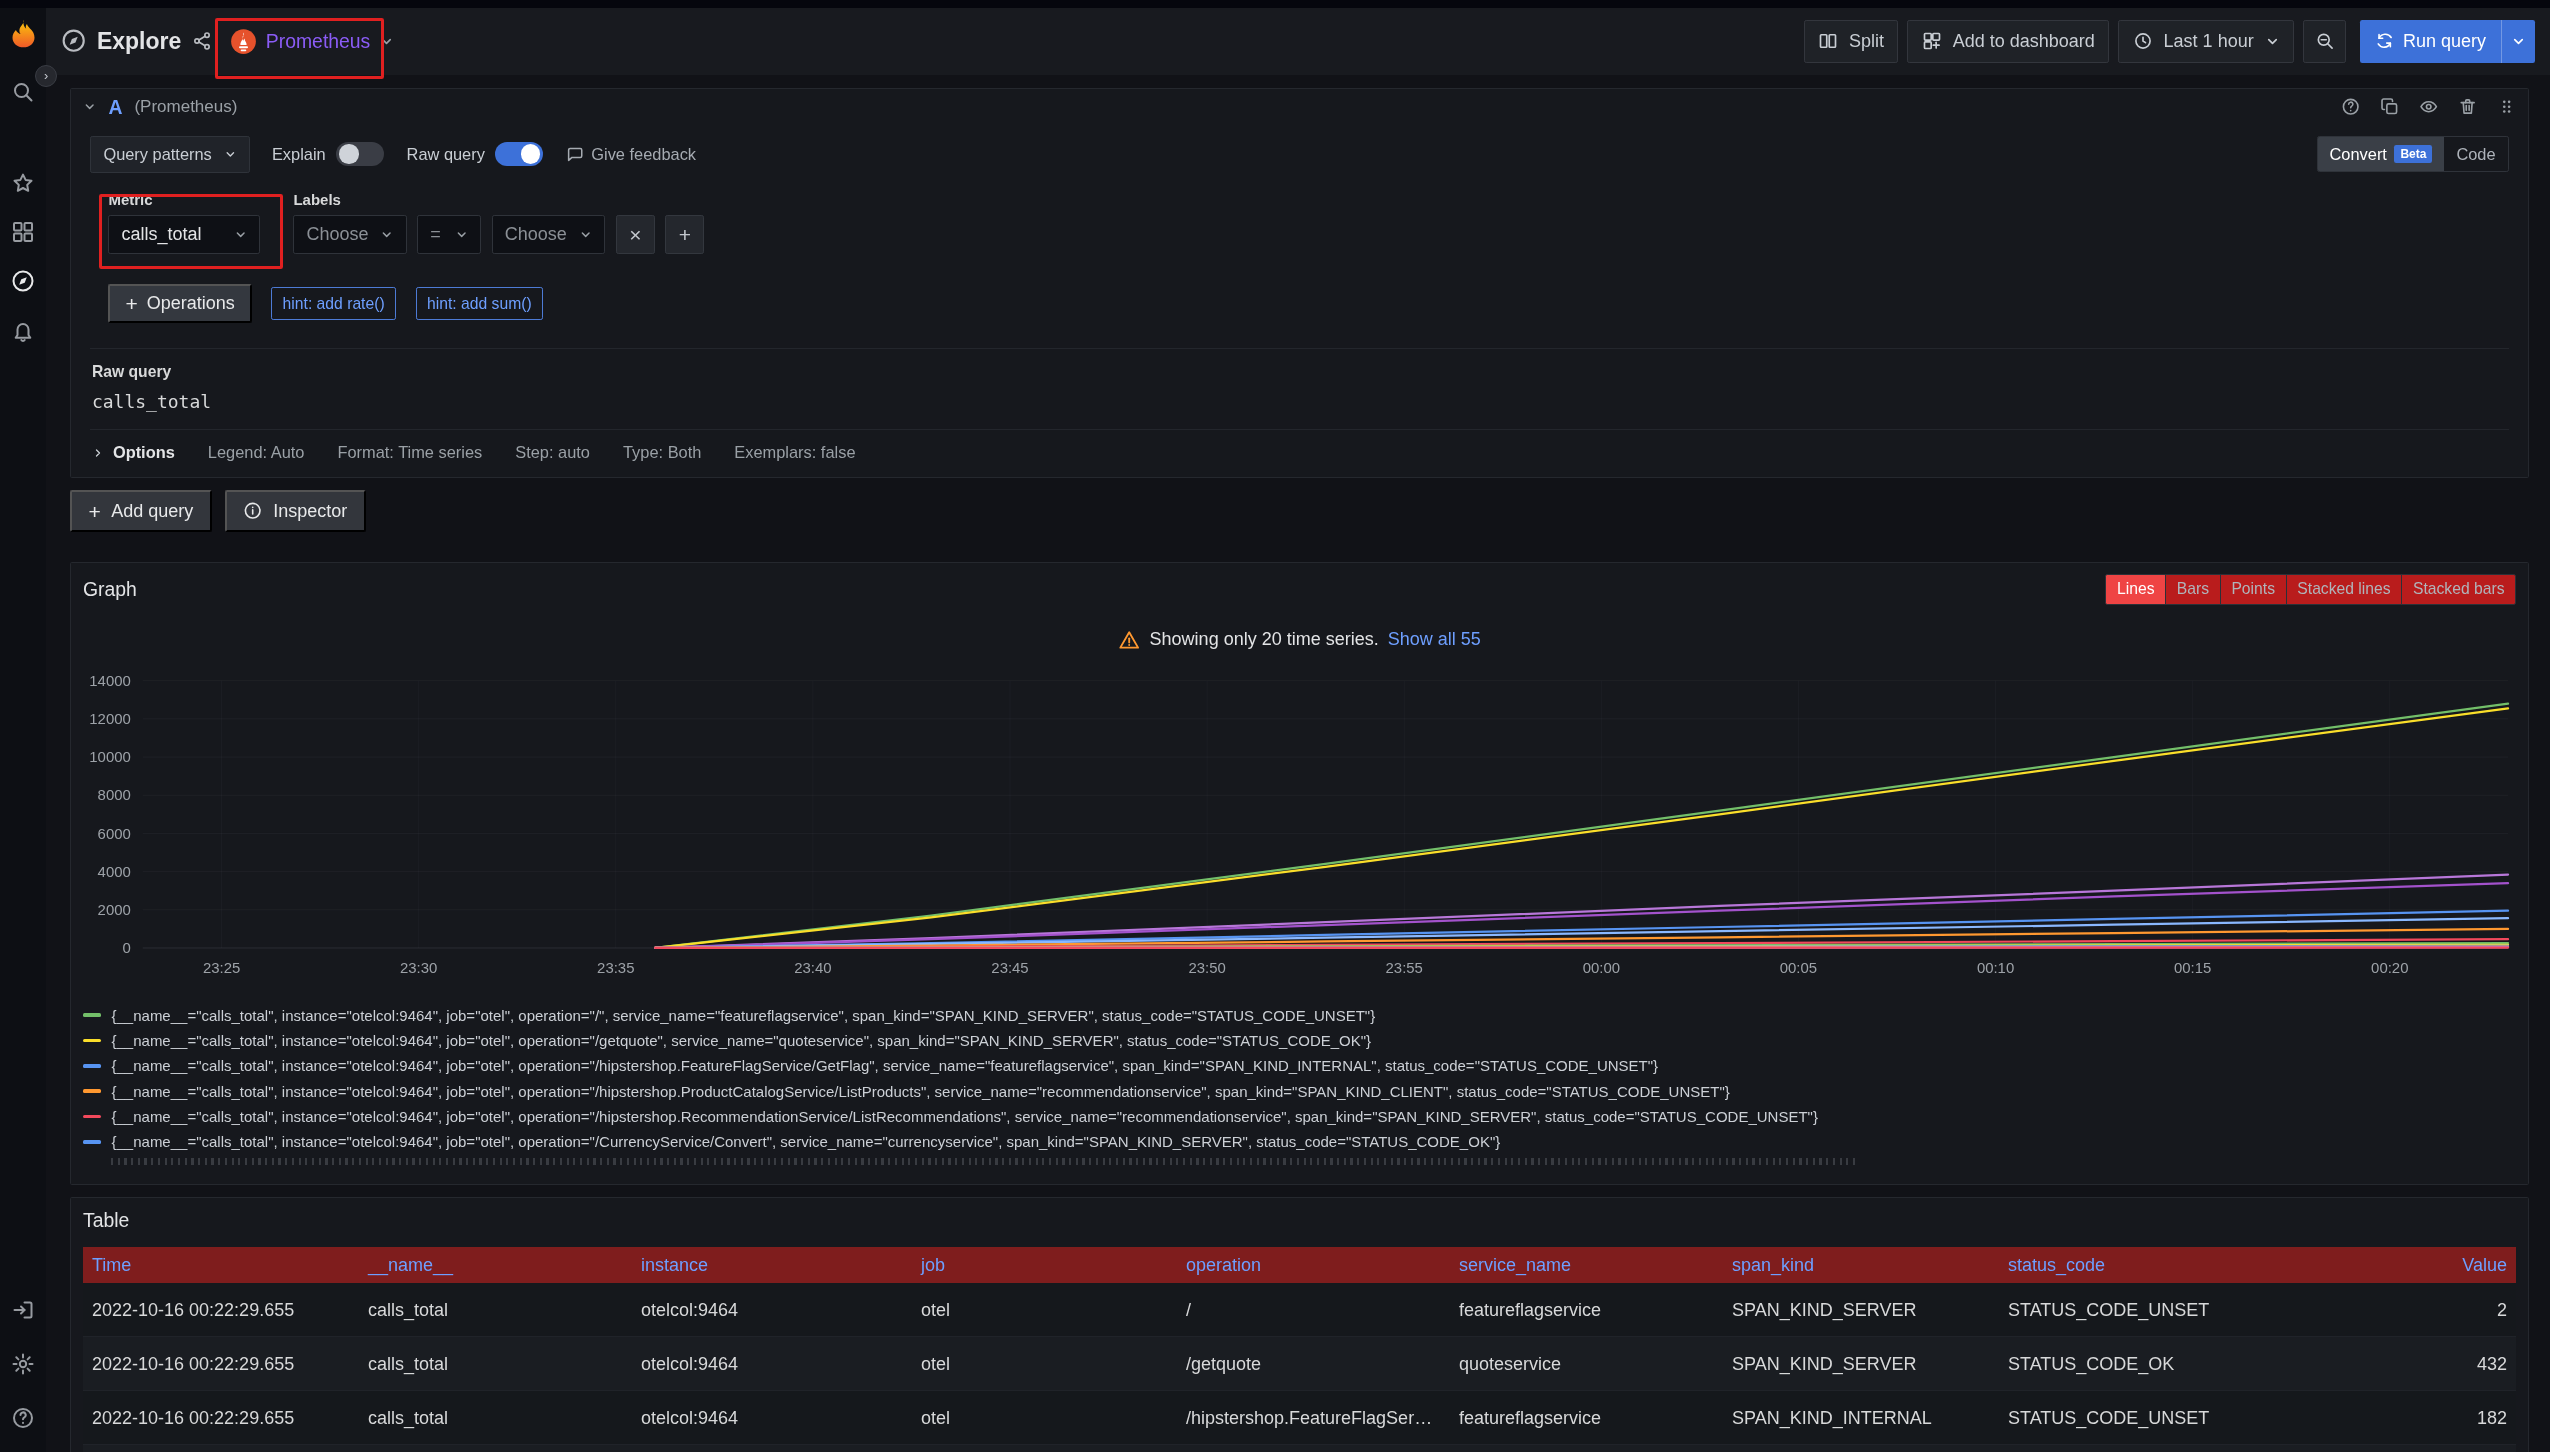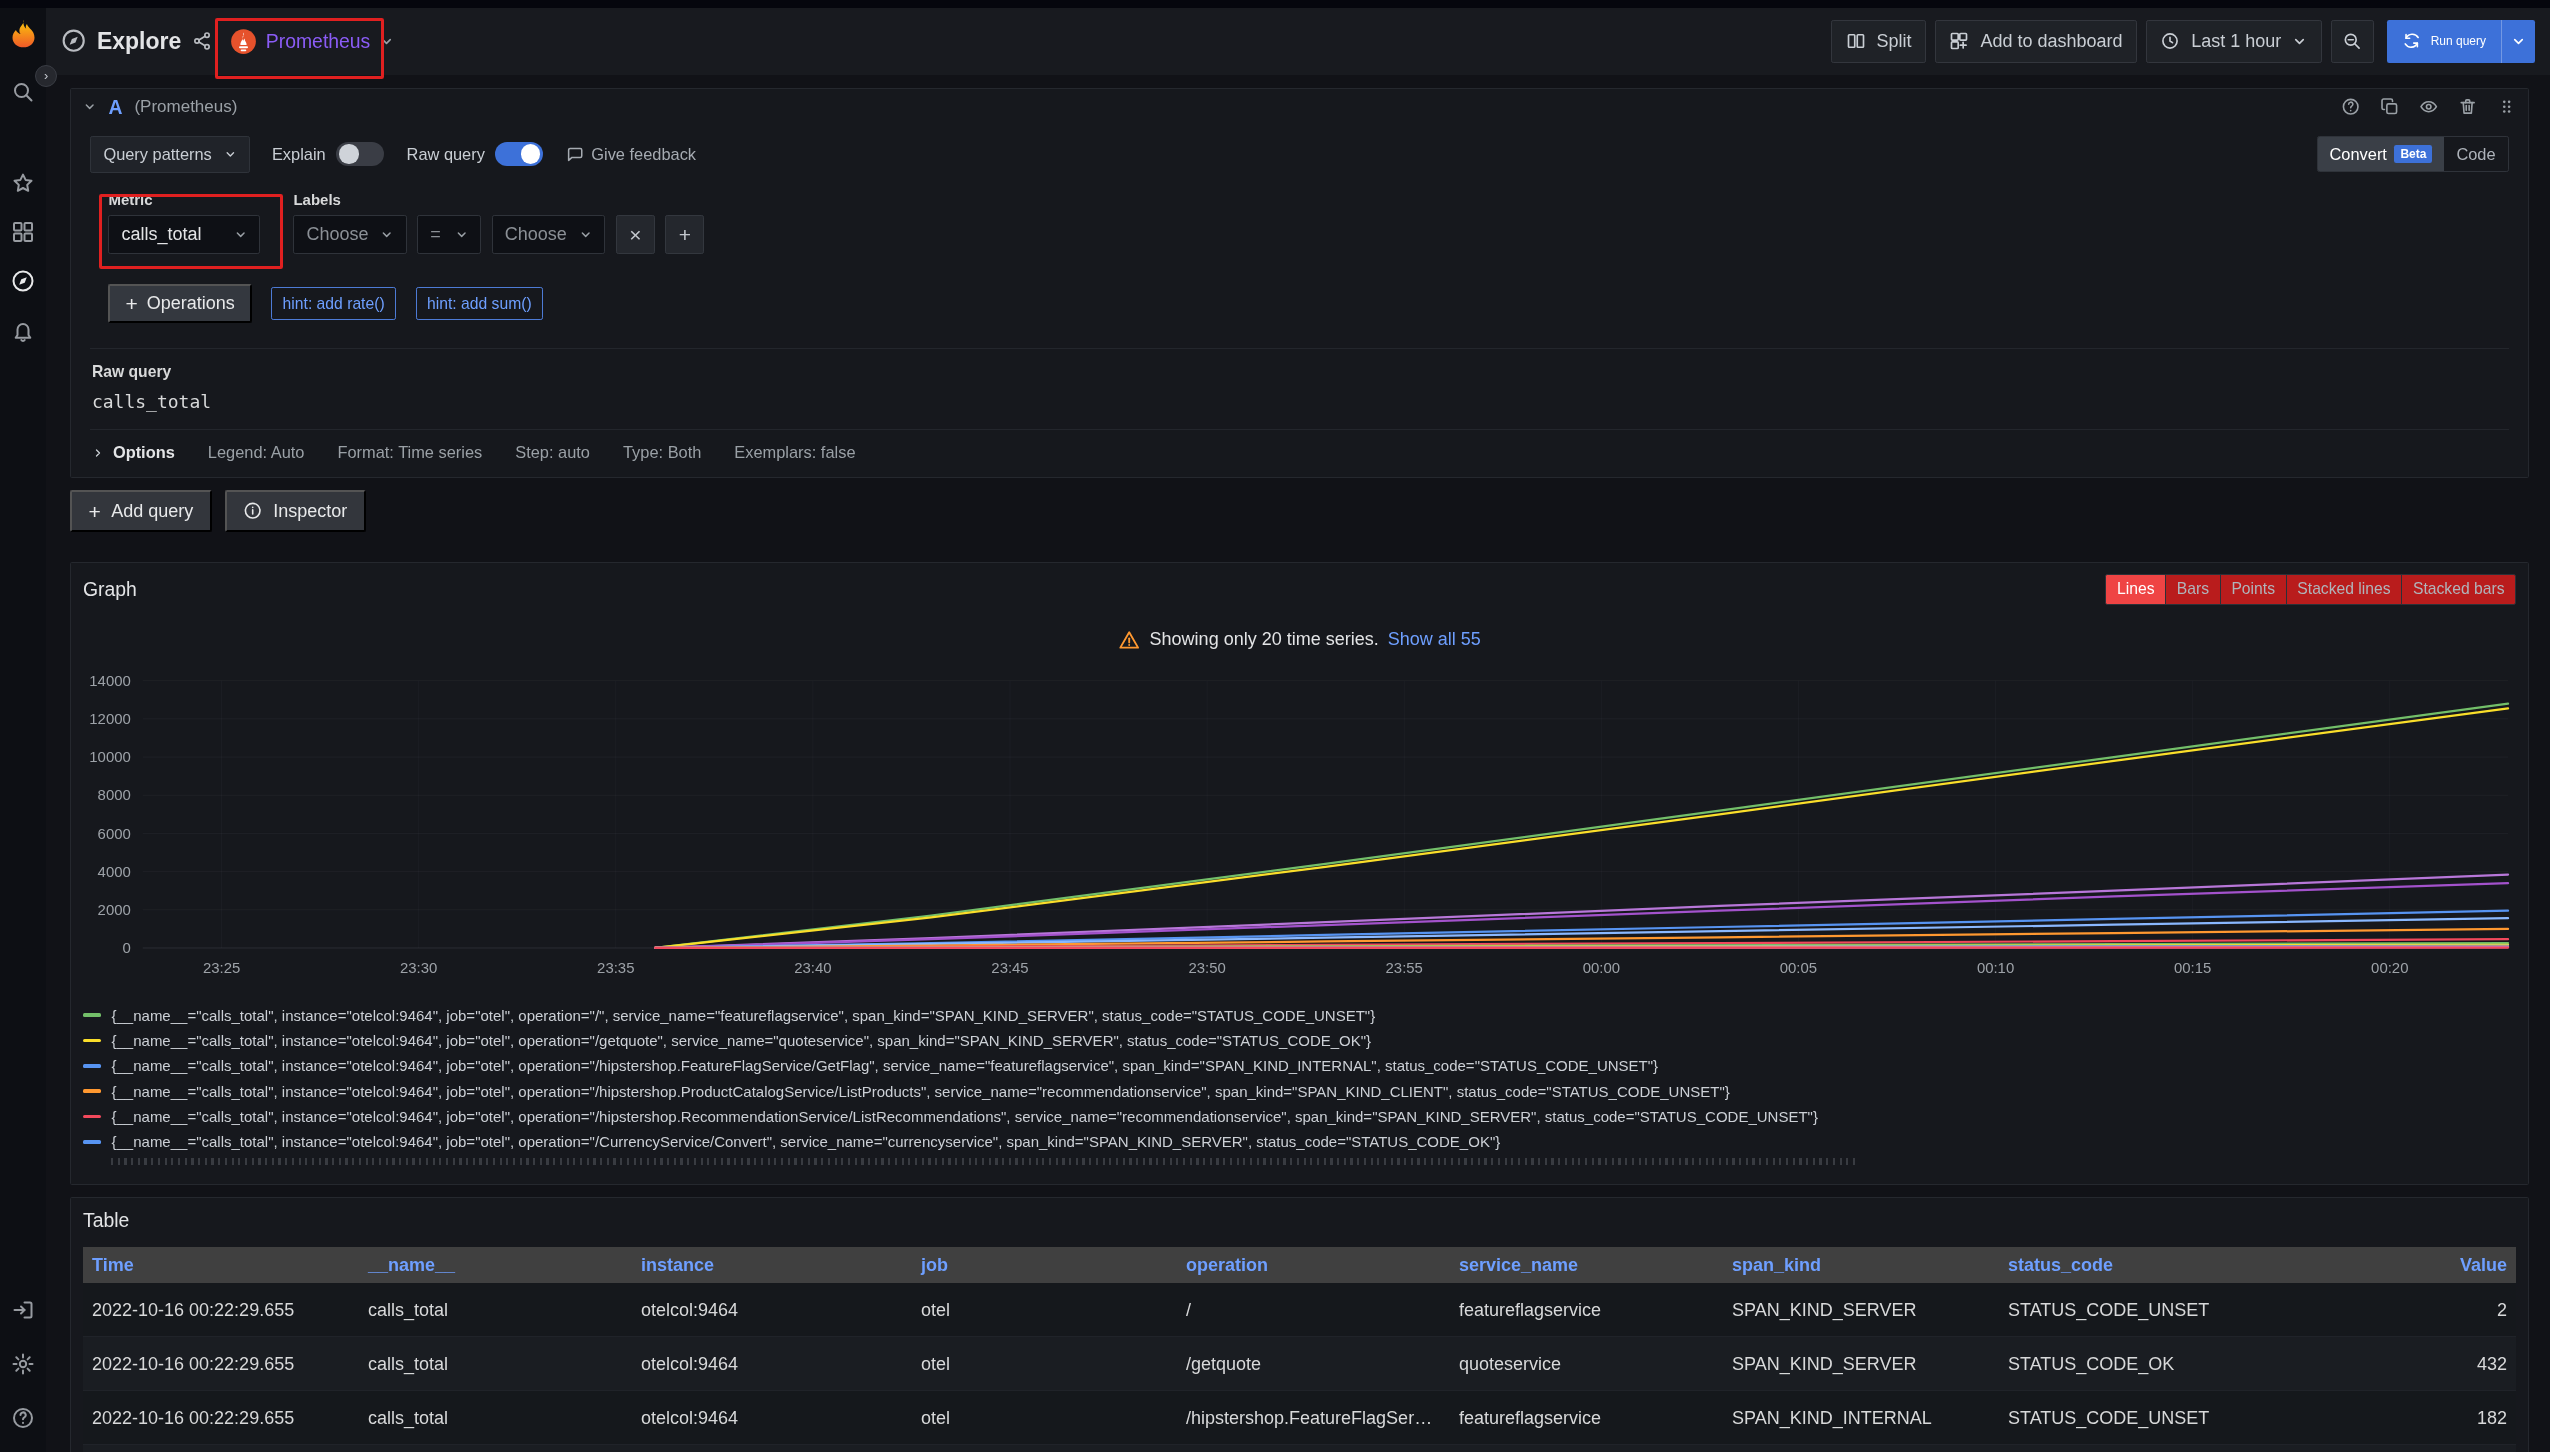--- a/index.html
+++ b/index.html
@@ -30,21 +30,21 @@
     padding:0 15px;z-index:15}
   .nav-title{display:flex;align-items:center;gap:10.5px;color:#b9bcc1}
   .nav-title .t{font-size:23px;font-weight:700;color:#e3e4e6}
   .ds-picker{display:flex;align-items:center;gap:9px;margin-left:18px;font-size:19.4px;color:#8b5cf6;cursor:pointer}
   .ds-picker .cv{color:#9aa0a6}
   .nav-right{margin-left:auto;display:flex;align-items:center;gap:9px}
   .tbtn{display:flex;align-items:center;gap:11px;height:43px;padding:0 13.4px;background:#1f2227;border:0.7px solid #33363d;
     border-radius:2.2px;color:#c9ced4;font-size:18px;cursor:pointer;white-space:nowrap}
   .tbtn .ic{width:20px;height:20px}
   .runq{display:flex;height:43px;border-radius:2.2px;overflow:hidden;background:#3d71d9;color:#fff;cursor:pointer;margin-left:4.5px}
-  .runq-main{display:flex;align-items:center;gap:9px;padding:0 15px;font-size:12px;font-weight:500}
+  .runq-main{display:flex;align-items:center;gap:9px;padding:0 15px;font-size:18px;font-weight:500}
   .runq-caret{width:34px;display:flex;align-items:center;justify-content:center;border-left:0.7px solid rgba(255,255,255,.28)}
 
   
   .annotation{position:fixed;border:3.7px solid #e02020;border-radius:2.2px;z-index:60;pointer-events:none}
   #ann-ds{left:215px;top:18px;width:169px;height:61px}
   #ann-metric{left:99px;top:194px;width:184px;height:75px}
 
   
   .main{position:absolute;left:70px;top:88px;width:2459px}
   .panel{background:#16181d;border:0.7px solid #25282e;border-radius:1.5px}
@@ -121,21 +121,21 @@
   .swatch{flex:0 0 auto;width:18px;height:3.7px;border-radius:1.5px}
   .legend-clip{height:6.7px;margin-top:3.7px;width:1747px;margin-left:28px;
     background:repeating-linear-gradient(90deg,#62666d 0 2.2px,transparent 2.2px 6.7px);opacity:.45}
 
   
   .table-panel{margin-top:12px;height:388px;padding:10.5px 12px;overflow:hidden}
   .tgrid{margin-top:15px}
   .trow{display:grid;grid-template-columns:276px 273px 280px 265px 273px 273px 276px 347px 1fr}
   .trow.odd{background:#15181c}
   .trow.even{background:#1a1d22}
-  .th{font-size:18px;color:#6e9fff;height:36px;line-height:36px;padding:0 9px;background:#404040;font-weight:700;
+  .th{font-size:18px;color:#6e9fff;height:36px;line-height:36px;padding:0 9px;background:#7f1d1d;font-weight:400;
     white-space:nowrap;overflow:hidden;text-overflow:ellipsis;cursor:pointer}
   .td{font-size:18px;color:#d8d9da;height:54px;line-height:54px;padding:0 9px;white-space:nowrap;overflow:hidden;
     text-overflow:ellipsis;border-bottom:0.7px solid #202329}
   .num{text-align:right}
 </style>
 </head>
 <body>
 
 <div class="top-strip"></div>
 

